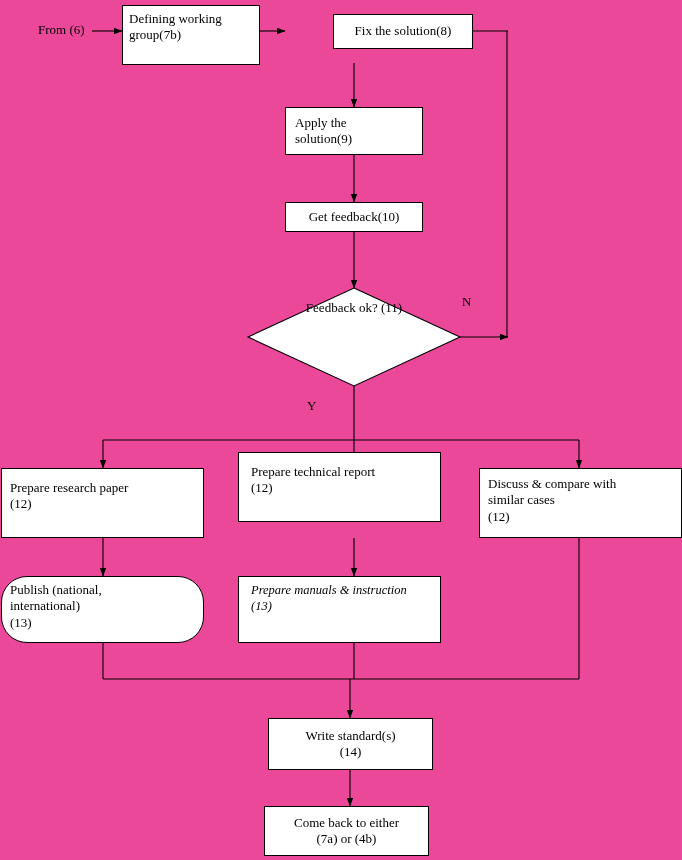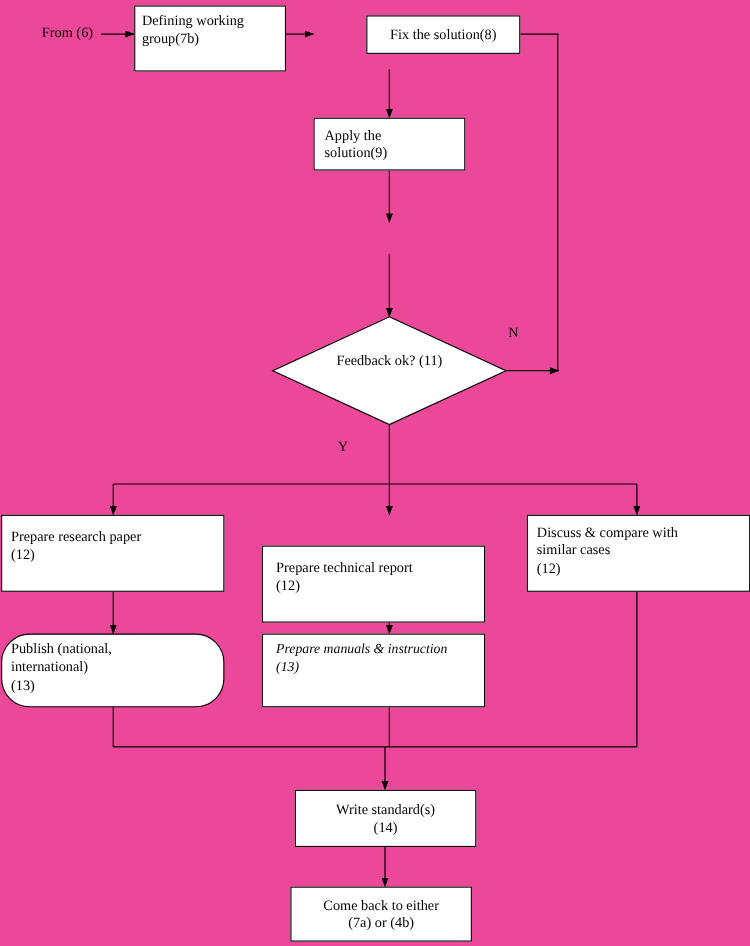--- a/index.html
+++ b/index.html
@@ -107,32 +107,33 @@
   <div class="lbl" style="left:38px; top:22px;">From  (6)</div>
 
   <div class="node left" style="left:122px; top:5px; width:138px; height:60px;">Defining working
 group(7b)</div>
 
   <div class="node center" style="left:285px; top:14px; width:140px; height:35px; padding-top:8px;margin-left:48px;">Fix the solution(8)</div>
 
   <div class="node left" style="left:285px; top:107px; width:138px; height:48px; padding-top:7px; padding-left:9px;">Apply the
 solution(9)</div>
 
+  <div class="node center" style="left:285px; top:202px; width:138px; height:30px; padding-top:6px;">Get feedback(10)</div>
 
-  <div class="dia-text" style="left:289px; top:320px; width:130px;">Feedback ok?
+  <div class="dia-text" style="left:289px; top:300px; width:130px;">Feedback ok?
 (11)</div>
 
   <div class="lbl" style="left:462px; top:294px;">N</div>
 
   <div class="lbl" style="left:307px; top:398px;">Y</div>
 
   <div class="node left" style="left:1px; top:468px; width:203px; height:70px; padding-top:11px; padding-left:8px;">Prepare research paper
                 (12)</div>
 
-  <div class="node left" style="left:238px; top:496px; width:203px; height:70px; padding-top:11px; padding-left:12px;">Prepare technical report
+  <div class="node left" style="left:238px; top:452px; width:203px; height:70px; padding-top:11px; padding-left:12px;">Prepare technical report
                 (12)</div>
 
   <div class="node left" style="left:479px; top:468px; width:203px; height:70px; padding-top:7px; padding-left:8px;">Discuss &amp; compare with
 similar cases
                    (12)</div>
 
   <div class="node left" style="left:1px; top:576px; width:203px; height:67px; padding-top:5px; padding-left:8px;border-radius:26px;">Publish (national,
 international)
                (13)</div>
 

